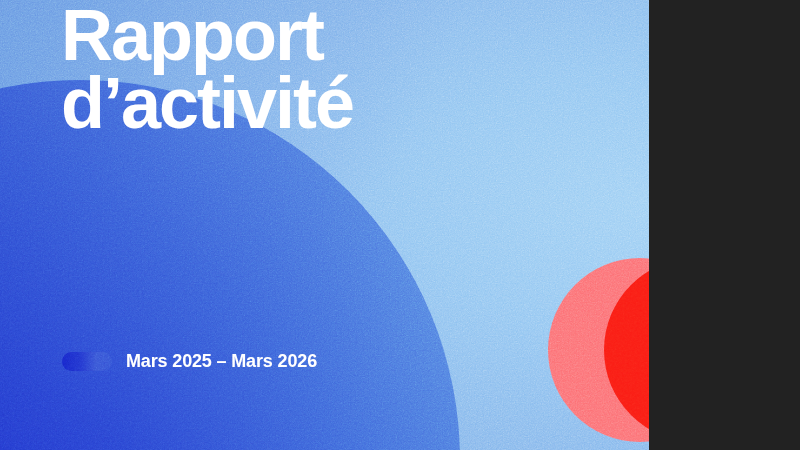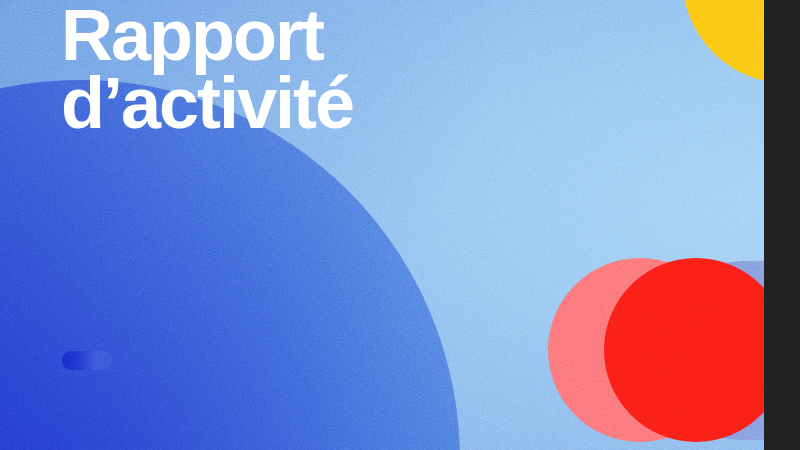--- a/index.html
+++ b/index.html
@@ -3,21 +3,21 @@
 <meta charset="utf-8">
 <title>Rapport d'activité</title>
 <style>
   html, body {
     margin: 0;
     padding: 0;
     background: #222;
   }
   #cover {
     position: relative;
-    width: 764px;
+    width: 649px;
     height: 450px;
     overflow: hidden;
     font-family: "Liberation Sans", "DejaVu Sans", sans-serif;
     background: #1d4ed8;
     -webkit-font-smoothing: antialiased;
   }
 
   
   .bg-base {
     position: absolute;
@@ -173,20 +173,21 @@
   <div class="venn-wrap">
     <div class="circle-pink"></div>
     <div class="circle-red"></div>
   </div>
 
   <h1 class="title">Rapport
 d’activité</h1>
 
   <div class="daterow">
     <span class="pill"></span>
+    <span class="daterange">Mars 2025 – Mars 2026</span>
   </div>
 
   <svg class="grain" width="800" height="450" aria-hidden="true">
     <filter id="noiseFine">
       <feTurbulence type="fractalNoise" baseFrequency="0.85" numOctaves="3" stitchTiles="stitch"></feTurbulence>
       <feColorMatrix type="saturate" values="0.12"></feColorMatrix>
     </filter>
     <rect width="800" height="450" filter="url(#noiseFine)"></rect>
   </svg>
   <svg class="grain-soft" width="800" height="450" aria-hidden="true">

